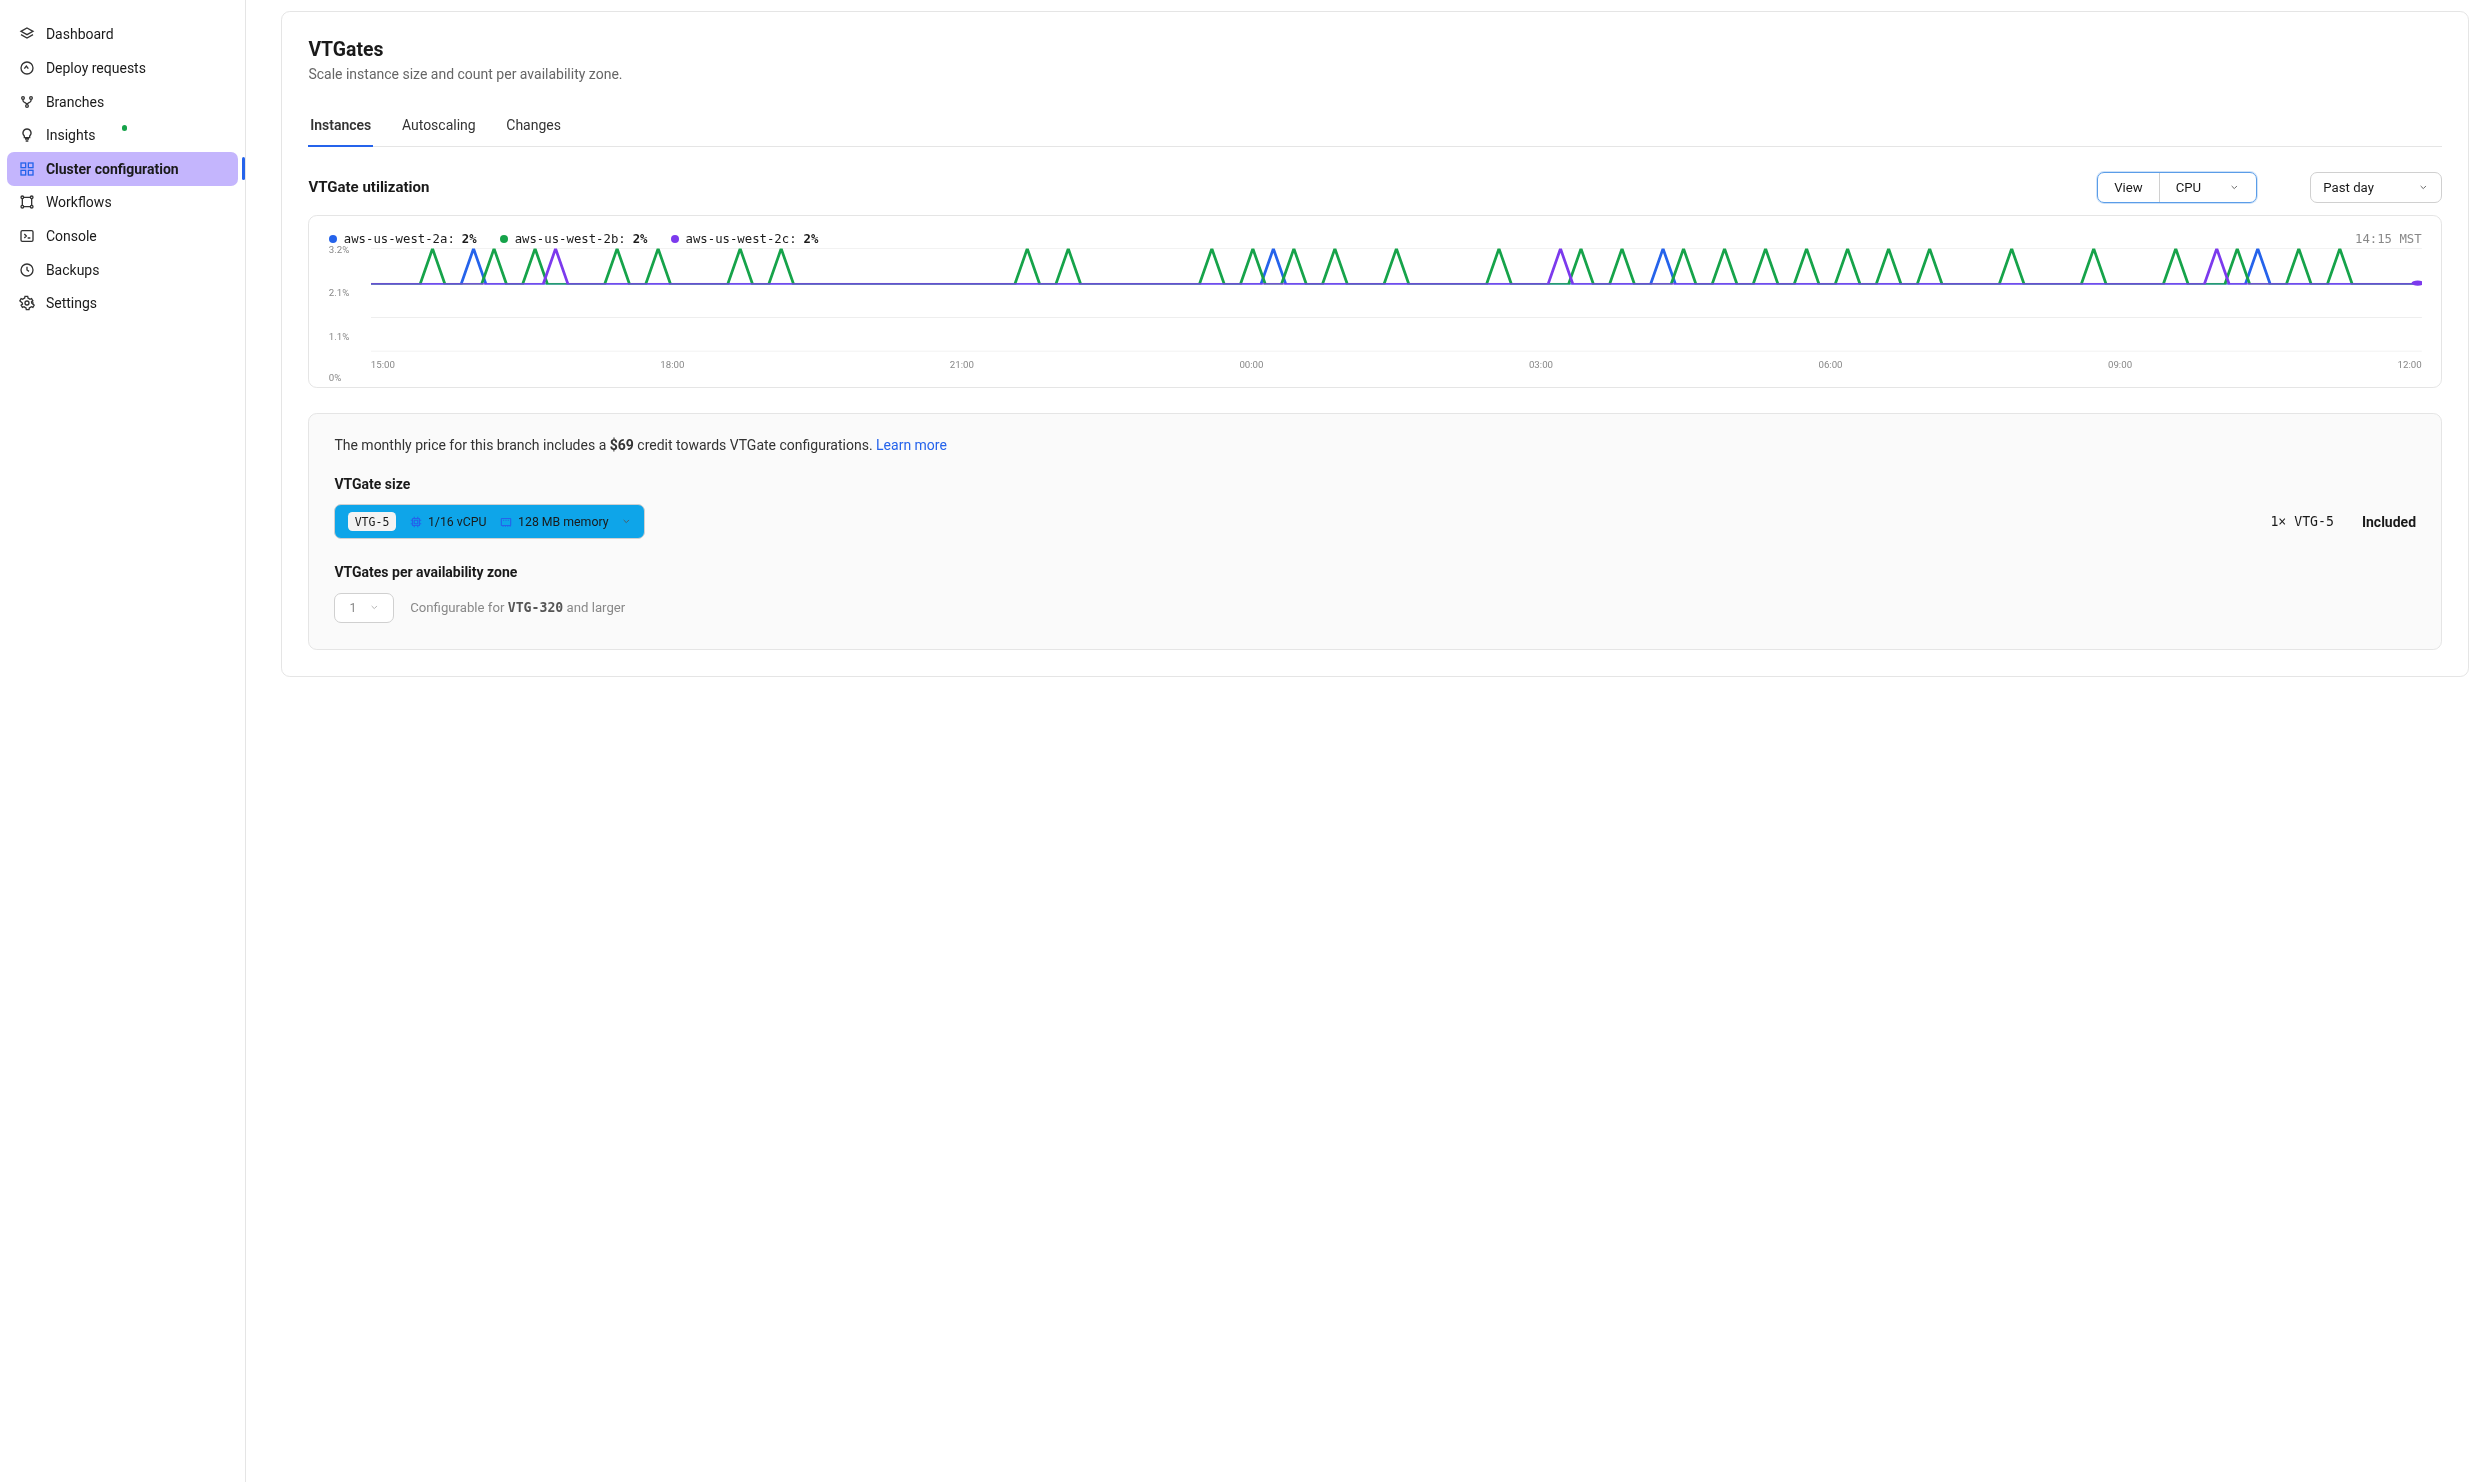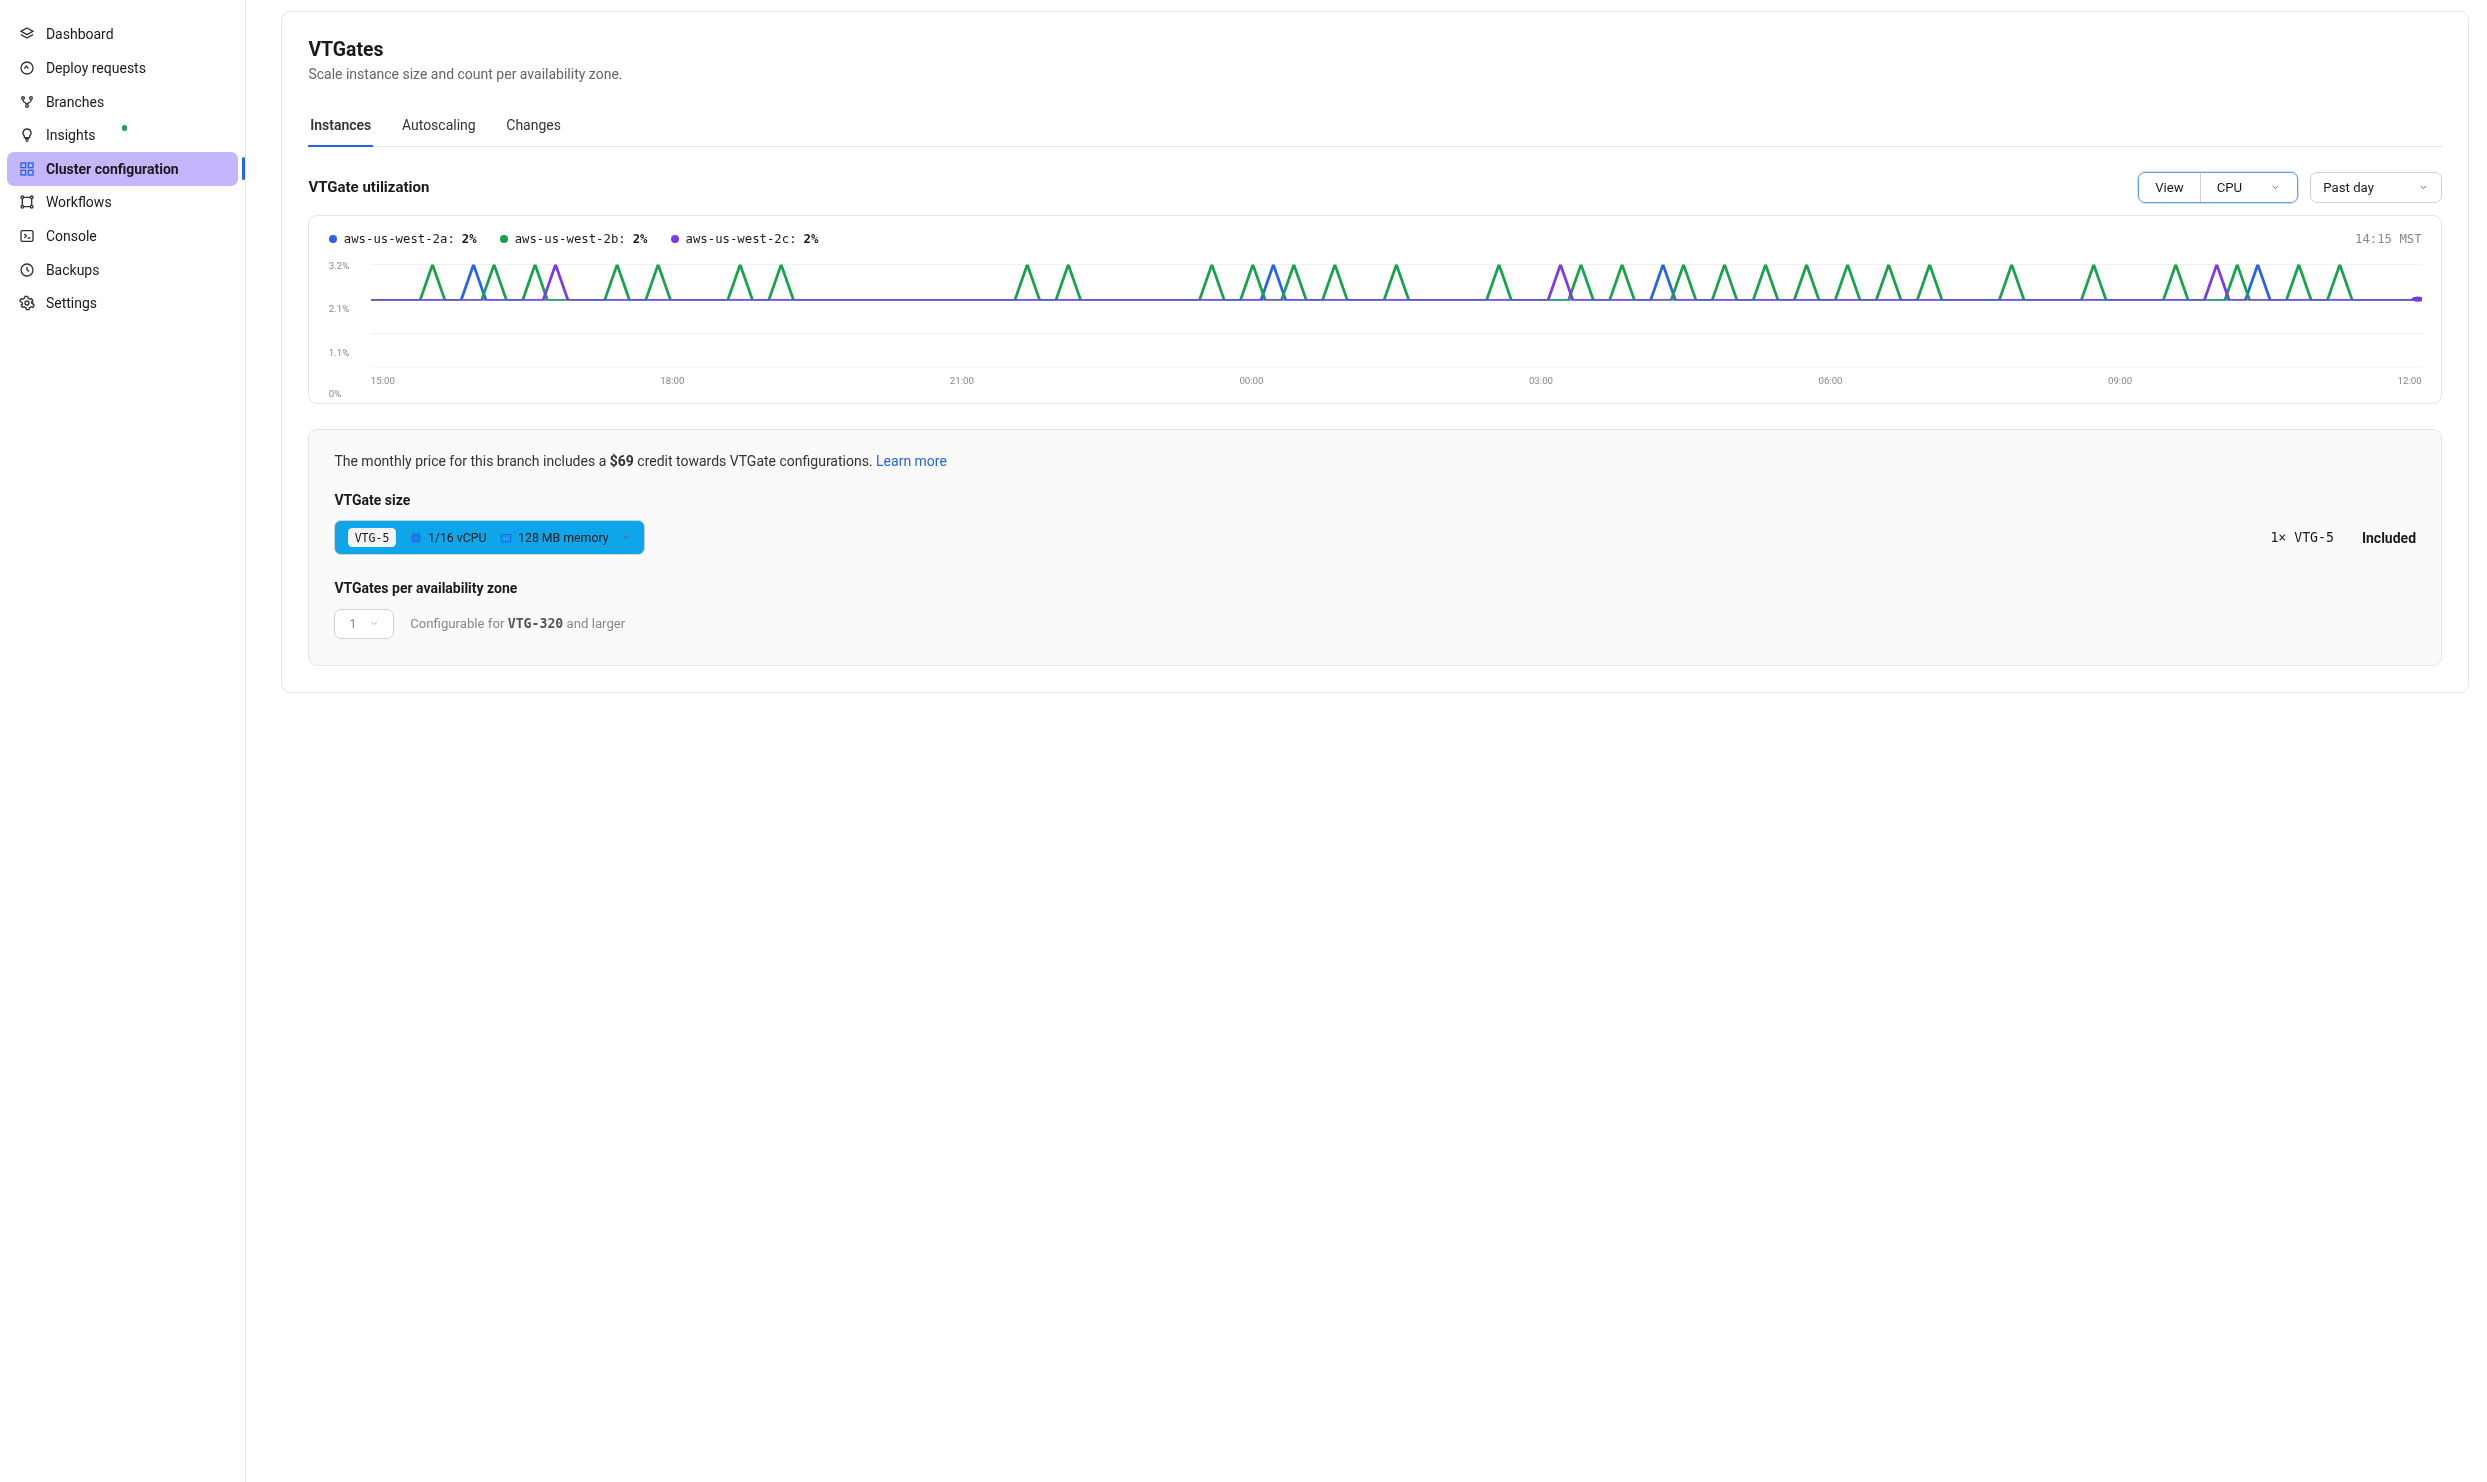--- a/index.html
+++ b/index.html
@@ -109,30 +109,31 @@
 .seg-part + .seg-part { border-left: 0.9px solid #d0d0d0; gap: 28px; }
 .dropdown {
   border: 0.9px solid #d0d0d0;
   border-radius: 7px;
   padding: 7px 12.3px;
   font-size: 13.2px;
   cursor: pointer;
   display:flex; align-items:center; gap:17.6px;
   min-width: 132px;
   justify-content: space-between;
+  margin-left: 41px;
 }
 .chev { width:10.6px; height:10.6px; }
 
 .chart-card {
   border: 0.9px solid #e5e5e5;
   border-radius: 8.8px;
   padding: 16px 19.4px 8.8px 19.4px;
   margin-bottom: 25px;
 }
-.legend-row { display:flex; justify-content:space-between; align-items:flex-start; margin-bottom:16px;}
+.legend-row { display:flex; justify-content:space-between; align-items:flex-start; margin-bottom:0;}
 .legend { display:flex; gap:23px; font-family: ui-monospace, Menlo, monospace; font-size:12.3px; }
 .legend-item { display:flex; align-items:center; gap:7px; }
 .legend-dot { width:8px; height:8px; border-radius:50%; }
 .legend-time { font-family: ui-monospace, Menlo, monospace; color:#888; font-size:12.3px;}
 .chart-area { position:relative; height:132px; }
 .chart-svg { width:100%; height:106px; }
 .y-label { position:absolute; left:0; font-size:9.7px; color:#888; transform:translateY(-50%); }
 .x-labels { display:flex; justify-content:space-between; padding-left:42px; font-size:9.7px; color:#888; margin-top:3.5px;}
 
 .info-box {

